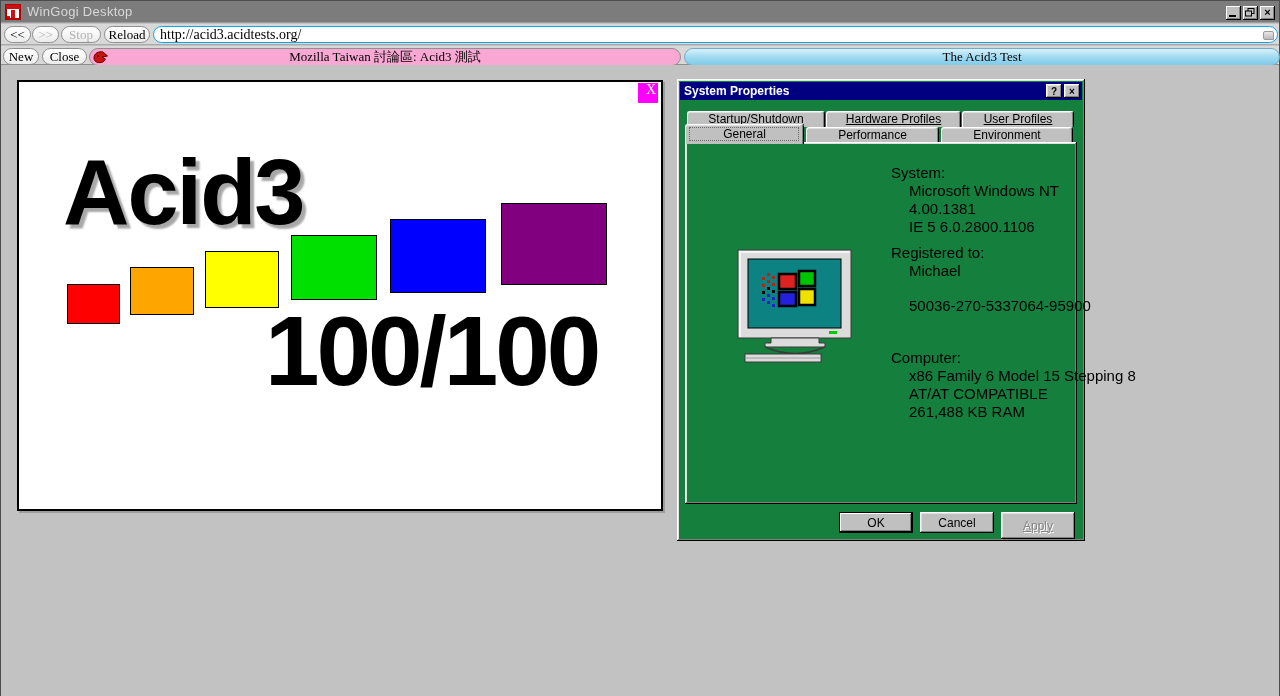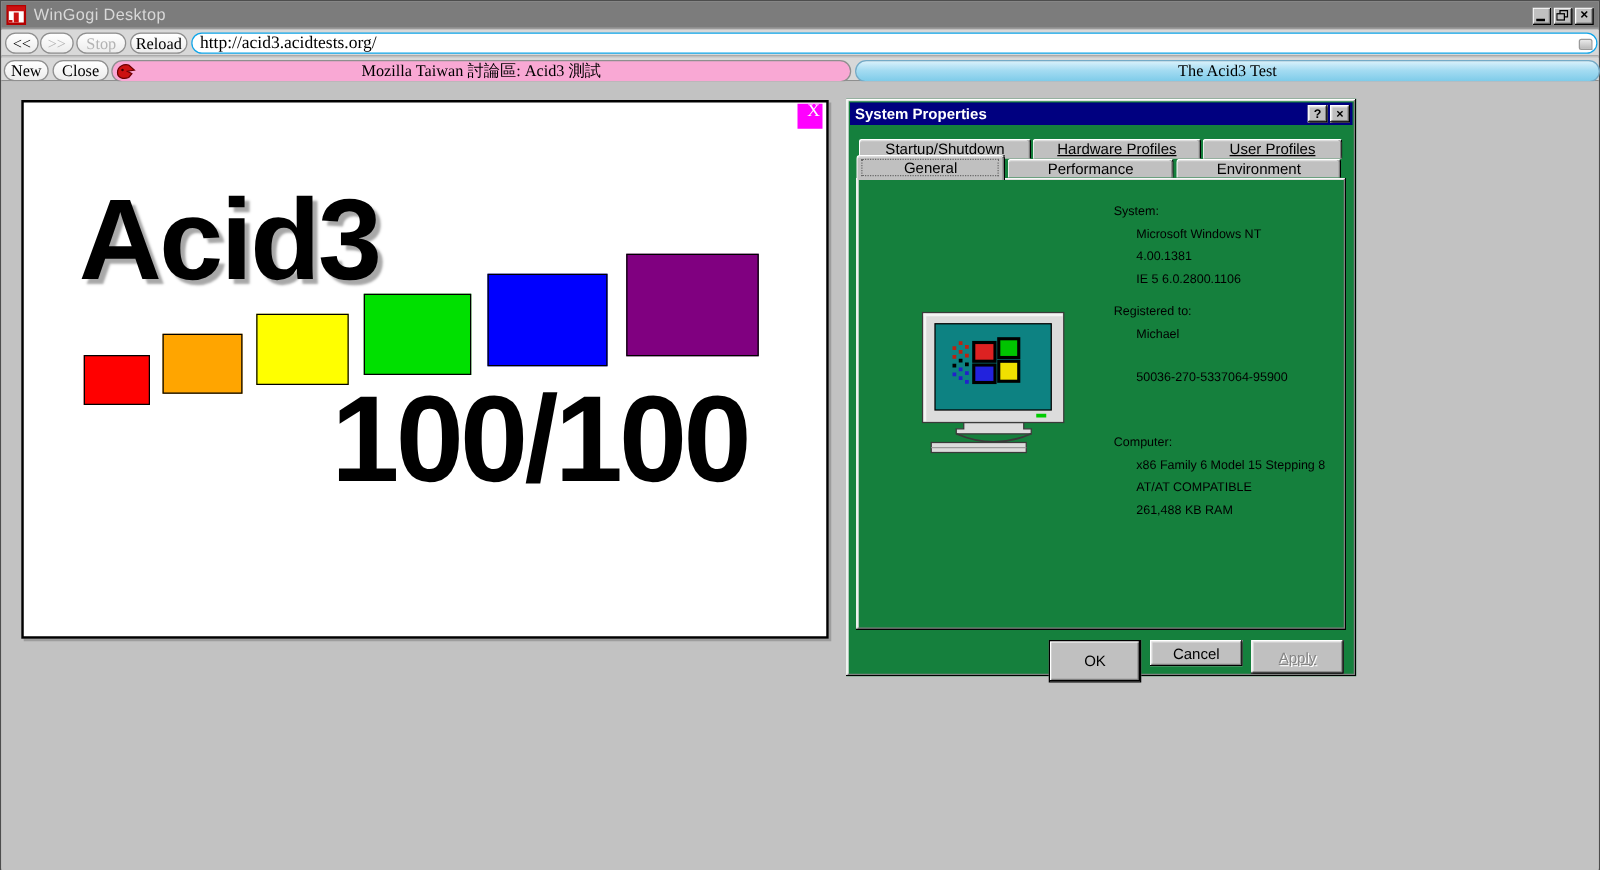--- a/index.html
+++ b/index.html
@@ -69,22 +69,22 @@
   .trow1 { top:32px; height:16px; line-height:15px;text-decoration:underline; }
   .trow2 { top:48px; height:16px; line-height:15px; }
   .t-startup { left:10px;  width:138px; }
   .t-hardware{ left:149px; width:135px; }
   .t-user    { left:285px; width:112px; }
   .t-general { left:8px;   width:119px; top:45px; height:20px; line-height:18px; z-index:3; }
   .t-perf    { left:129px; width:133px; }
   .t-env     { left:264px; width:132px; }
   .t-general .focus { position:absolute; left:3px; right:4px; top:2px; bottom:3px; border:1px dotted #6a6a6a; }
   .pane { position:absolute; left:8px; top:63px; width:392px; height:362px; z-index:1; }
-  .dline { position:absolute; font-size:10px; color:#000; white-space:nowrap; }
-  .ok-btn { position:absolute; left:162px; top:433px; width:74px; height:34px; border:1px solid #000; box-shadow:inset -1px -1px 0 #000, inset 1px 1px 0 #fff, inset -2px -2px 0 #808080; }
+  .dline { position:absolute; font-size:15px; color:#000; white-space:nowrap; }
+  .ok-btn { position:absolute; left:162px; top:433px; width:74px; height:21px; border:1px solid #000; box-shadow:inset -1px -1px 0 #000, inset 1px 1px 0 #fff, inset -2px -2px 0 #808080; }
   .cancel-btn { position:absolute; left:243px; top:433px; width:74px; height:21px; }
   .apply-btn { position:absolute; left:324px; top:433px; width:74px; height:27px; color:#858585; text-shadow:1px 1px 0 #fff; text-decoration:underline; }
   .monitor { position:absolute; left:52px; top:107px; }
 </style>
 </head>
 <body>
 
 <div class="screen">
 
   <div class="titlebar">

